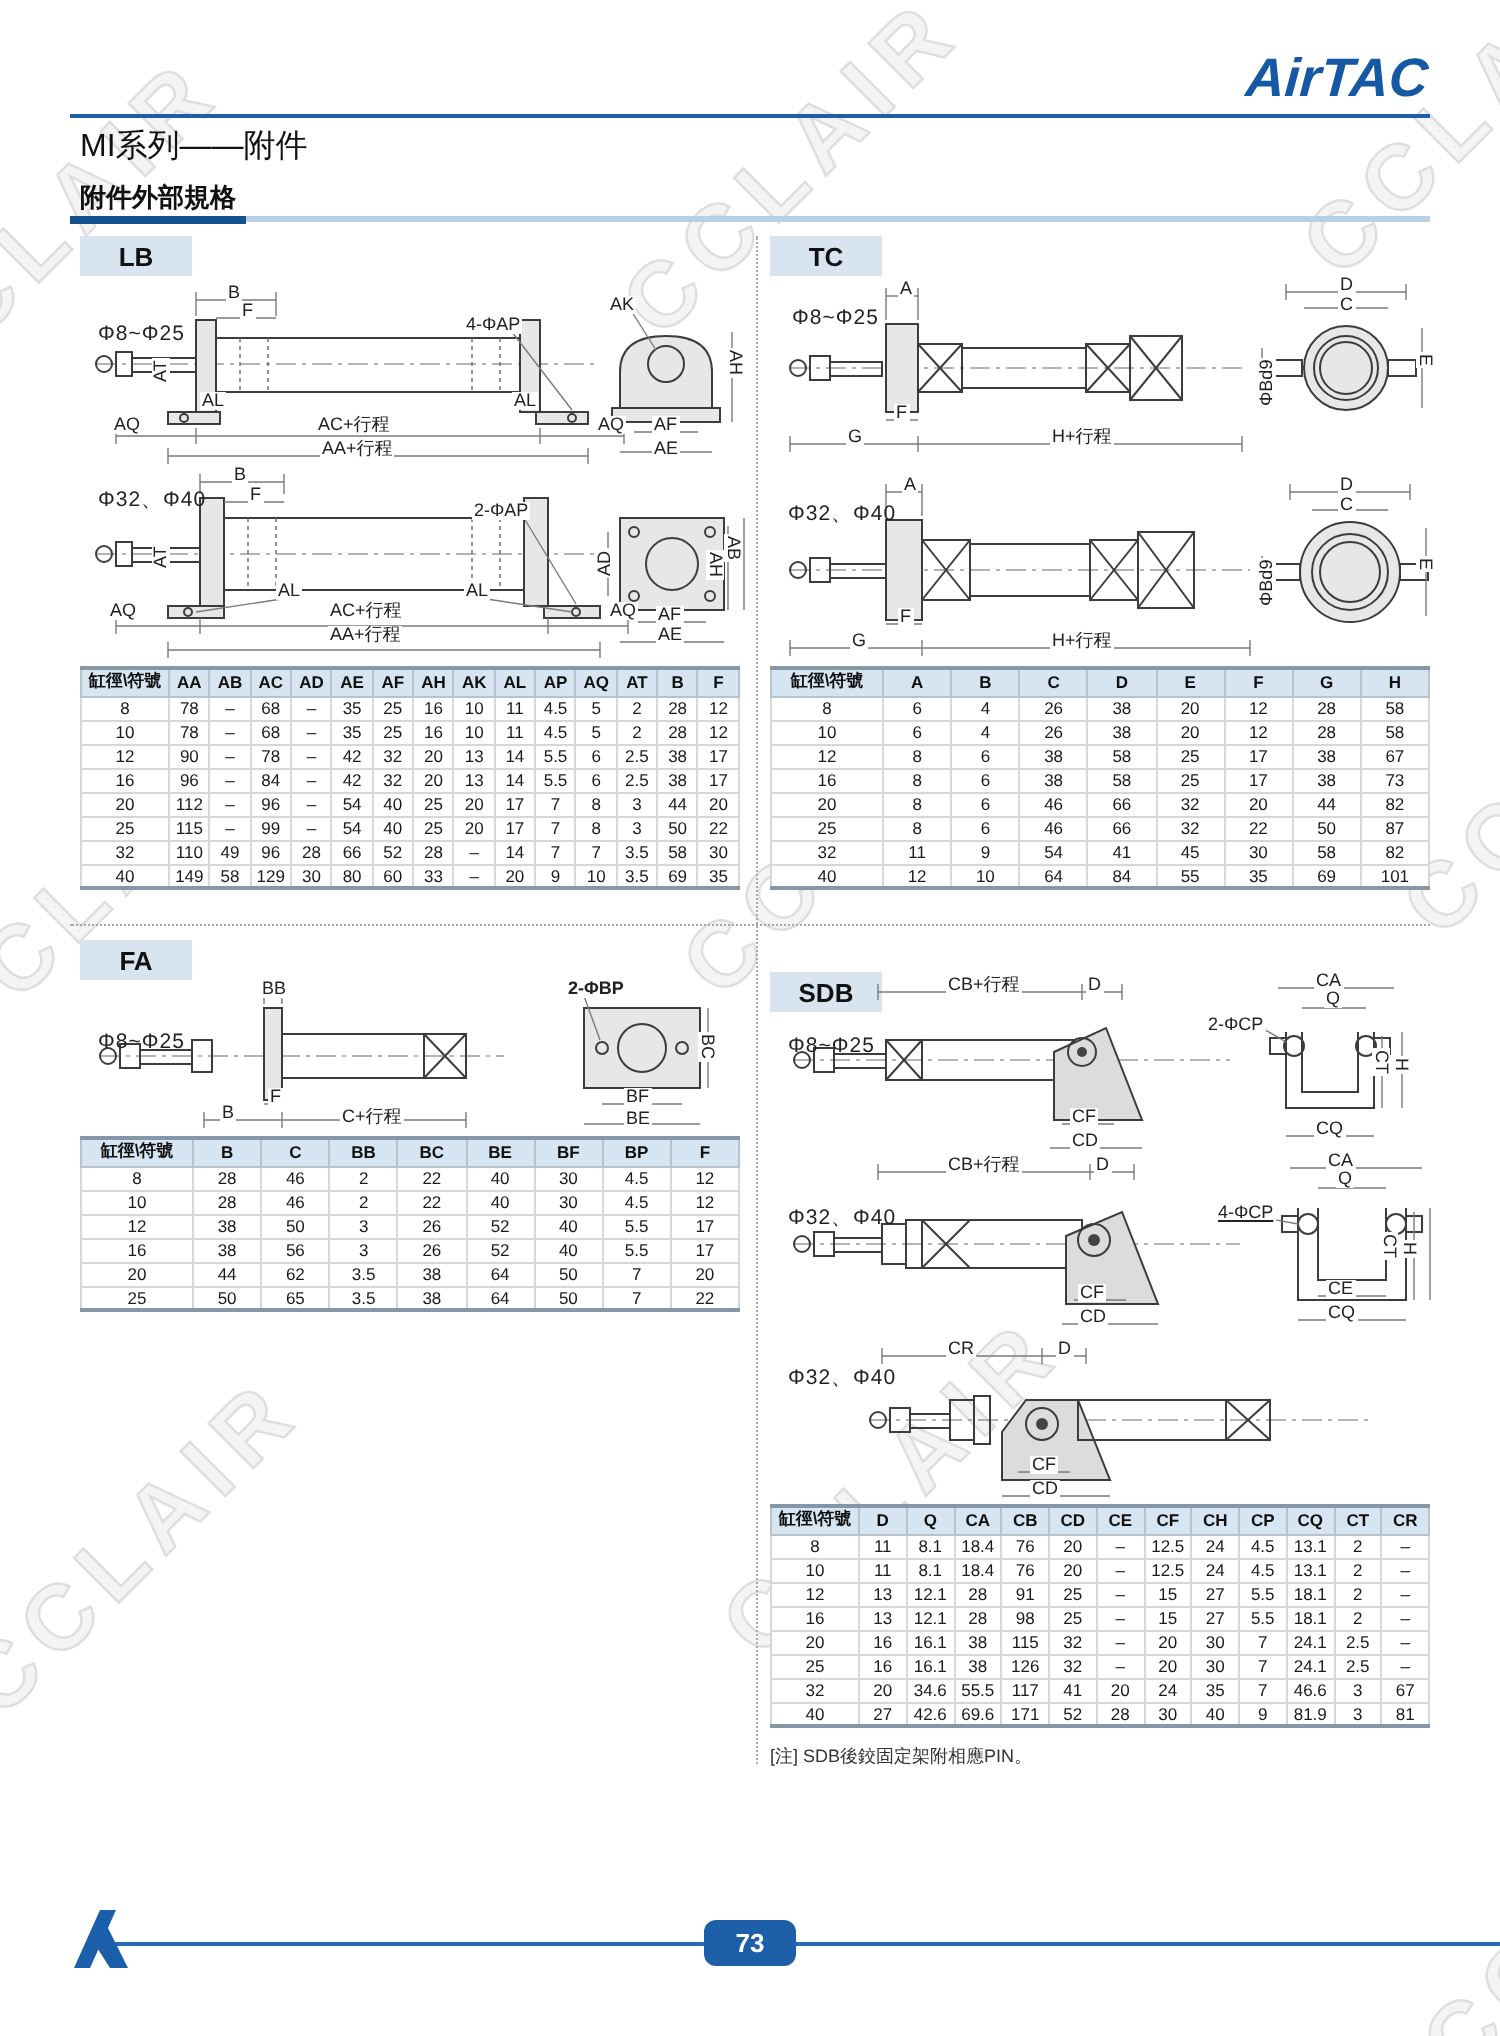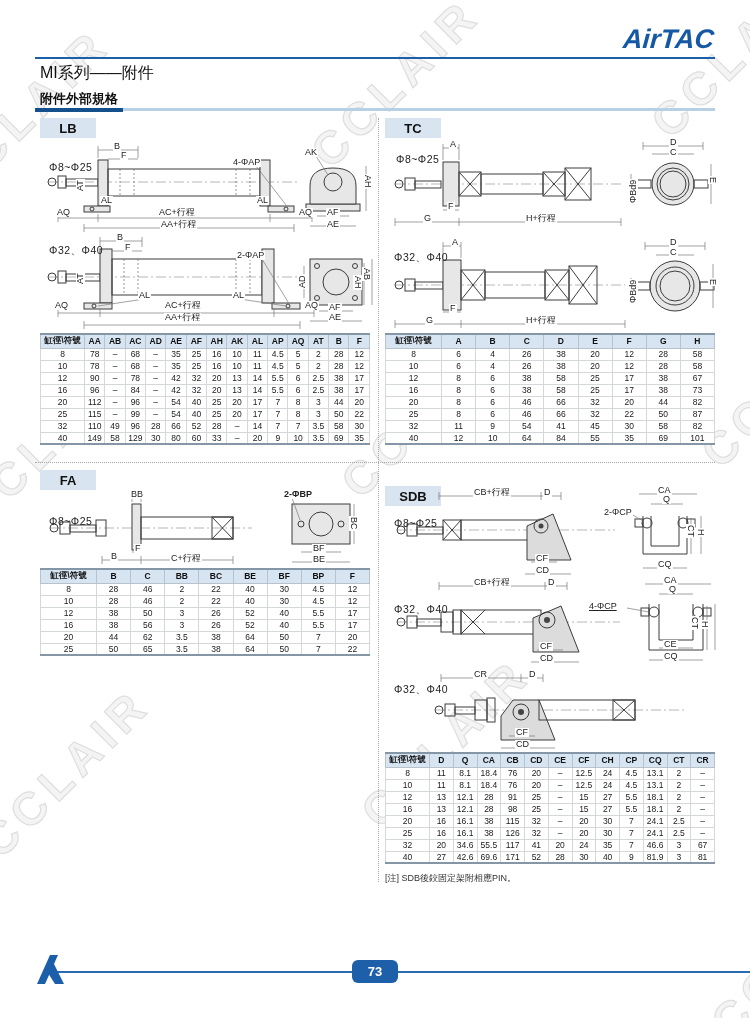--- a/index.html
+++ b/index.html
@@ -434,21 +434,21 @@
         <line class="dimln" x1="274" y1="70" x2="308" y2="70"></line>
         <line class="dimln" x1="264" y1="82" x2="318" y2="82"></line>
       </svg>
     <span class="dim size" style="left: 8px; top: 26px;">Φ32、Φ40</span>
         <span class="dim" style="left: 88px; top: 0px;">CB+行程</span>
         <span class="dim" style="left: 162px; top: 0px;">D</span>
         <span class="dim" style="left: 154px; top: 64px;">CF</span>
         <span class="dim" style="left: 154px; top: 76px;">CD</span>
         <span class="dim" style="left: 278px; top: -2px;">CA</span>
         <span class="dim" style="left: 283px; top: 7px;">Q</span>
-        <span class="dim" style="left: 203px; top: 24px; text-decoration: underline;">4-ΦCP</span>
+        <span class="dim" style="left: 223px; top: 24px; text-decoration: underline;">4-ΦCP</span>
         <span class="dim" style="left: 314px; top: 38px; transform: rotate(90deg);">CT</span>
         <span class="dim" style="left: 324px; top: 42px; transform: rotate(90deg);">H</span>
         <span class="dim" style="left: 278px; top: 62px;">CE</span>
         <span class="dim" style="left: 278px; top: 74px;">CQ</span>
       </div>
 
     <div class="drawing" style="left:385px;top:666px;width:330px;height:84px">
       <svg width="330" height="84">
         <line class="cl" x1="50" y1="44" x2="300" y2="44"></line>
         <circle class="ln" cx="54" cy="44" r="4"></circle>

